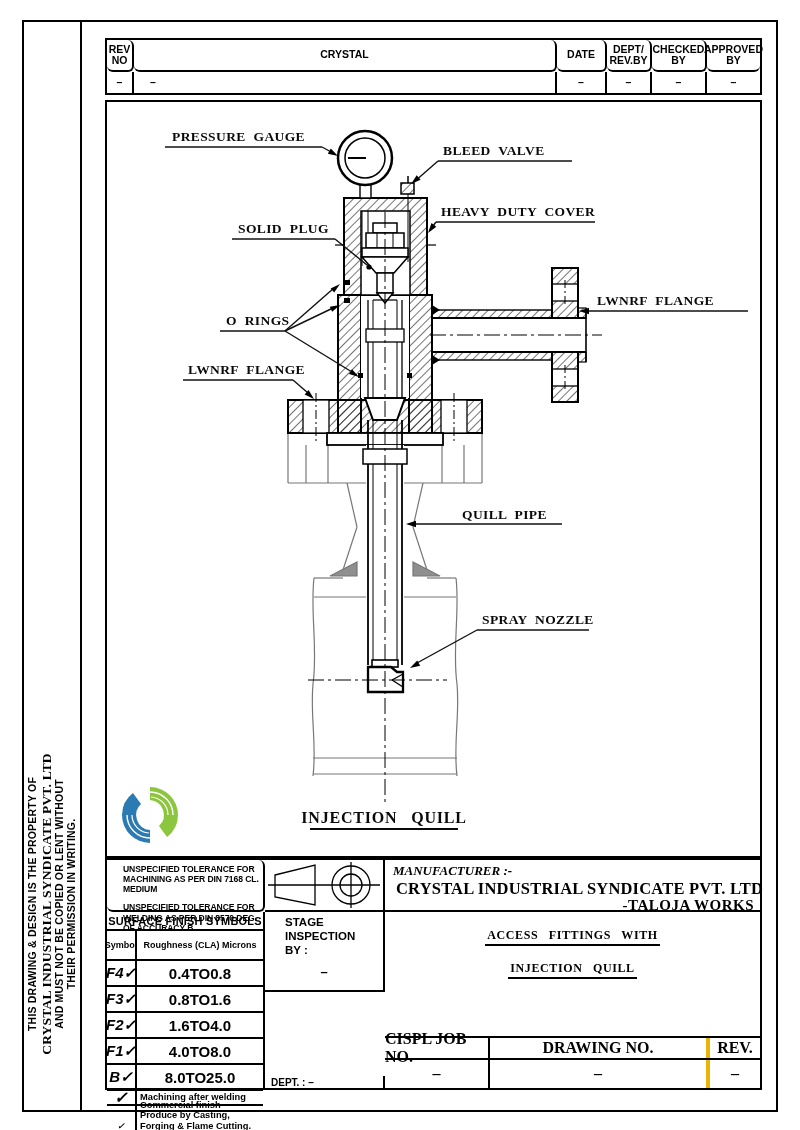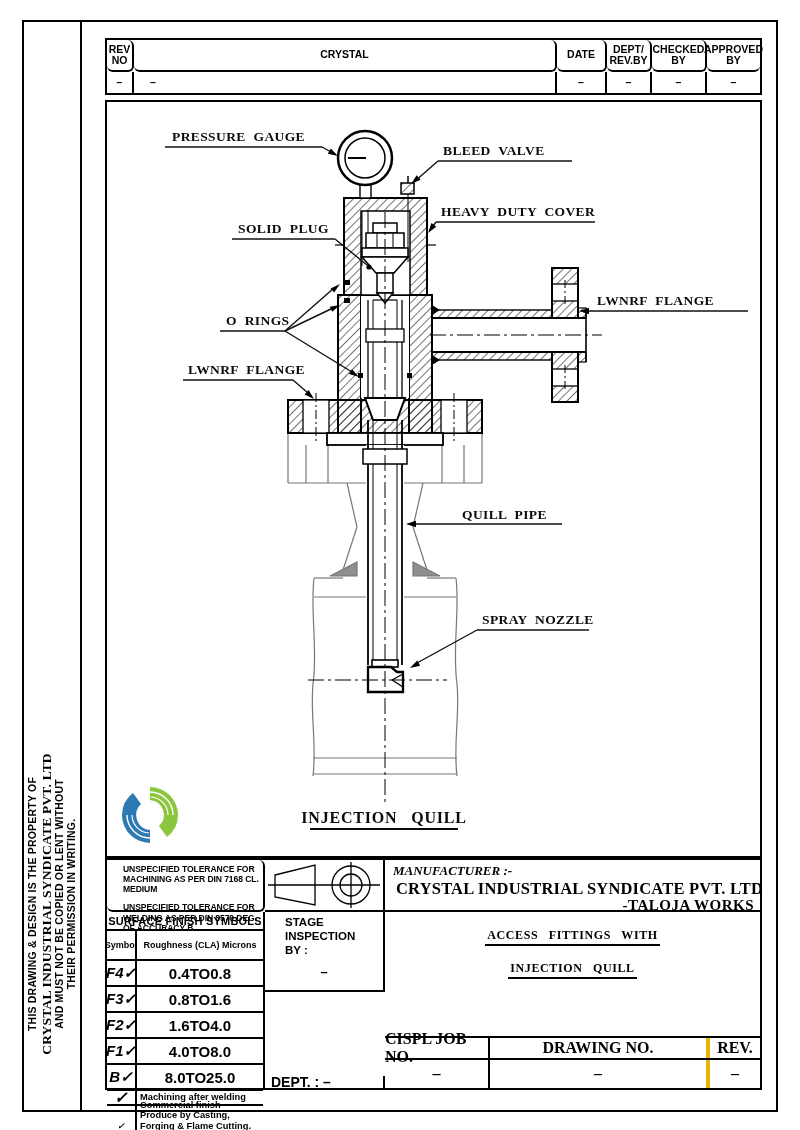--- a/index.html
+++ b/index.html
@@ -66,21 +66,21 @@
 
   
   #tb-stage { left:158px; top:52px; width:120px; height:80px; padding:3px 20px;
               font-weight:bold; font-size:11.5px; line-height:1.22; }
   #tb-stage .dash { text-align:center; margin-top:7px; font-size:13px; }
   #tb-cert { left:158px; top:132px; width:120px; height:84px; padding:3px 6px;
              font-weight:bold; font-size:11.5px; line-height:1.2; }
   #tb-cert .sign { font-size:10.5px; margin-top:2px; }
   #tb-cert .date { position:absolute; bottom:2px; left:6px; font-size:10.5px; }
   #tb-dept { left:158px; top:216px; width:120px; height:12px; display:flex; align-items:center;
-             padding-left:6px; font-weight:bold; font-size:14px; border-bottom:none; }
+             padding-left:6px; font-weight:bold; font-size:10px; border-bottom:none; }
 
   
   #tb-title { left:278px; top:52px; width:375px; height:126px; display:flex; flex-direction:column;
               align-items:center; padding-top:16px; gap:15px; }
   .big-title { font-family:"Liberation Serif",serif; font-weight:bold; font-size:12px;
                letter-spacing:.6px; word-spacing:7px; border-bottom:2.5px solid #000; padding:0 2px 1px 2px; }
   #tb-jobhd { left:278px; top:178px; width:375px; height:22px; display:flex; }
   #tb-jobhd > div, #tb-jobval > div { display:flex; align-items:center; justify-content:center;
                font-family:"Liberation Serif",serif; font-weight:bold; font-size:16px; }
   #tb-jobval { left:278px; top:200px; width:375px; height:28px; display:flex; }

